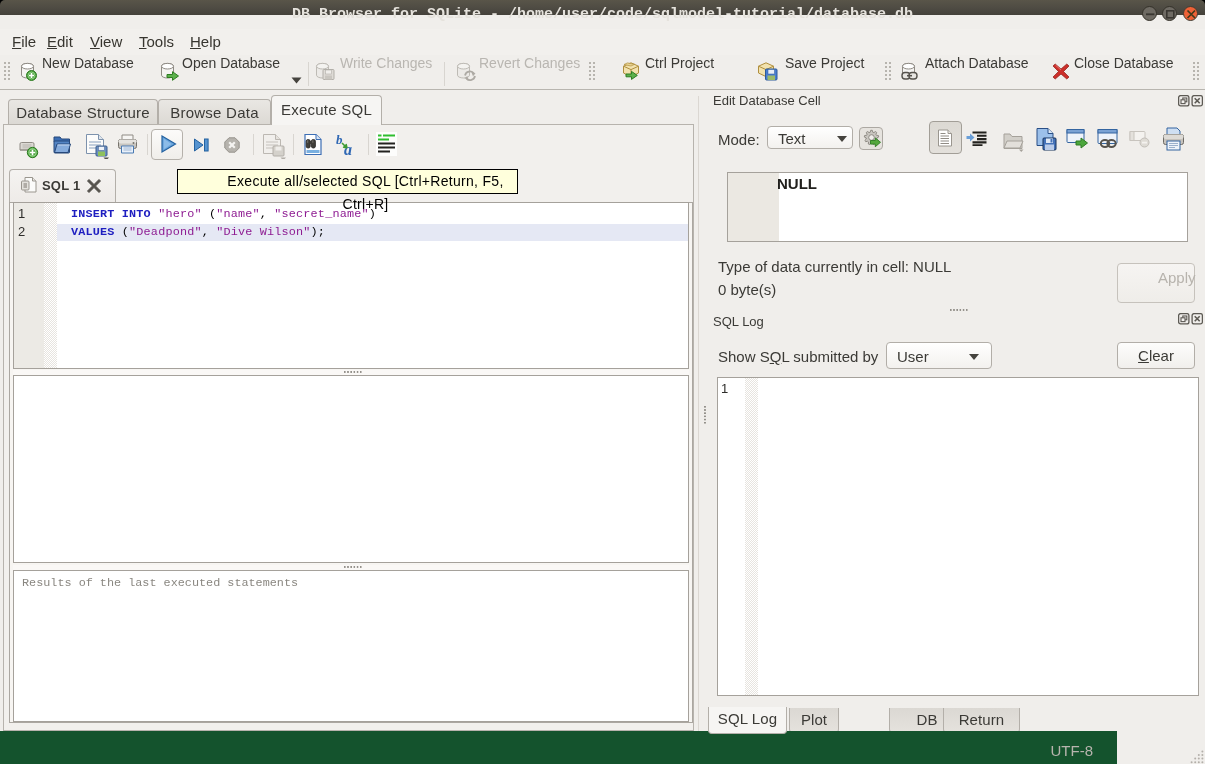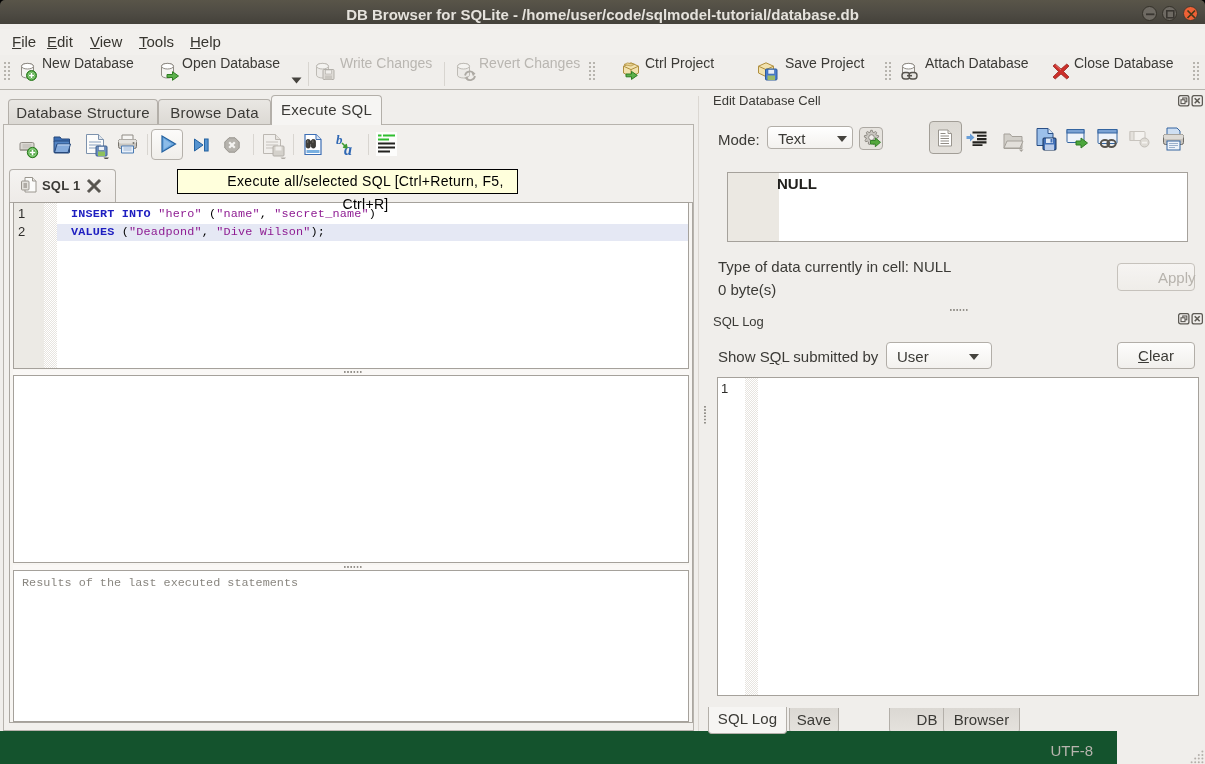--- a/index.html
+++ b/index.html
@@ -3,23 +3,24 @@
 <meta charset="utf-8">
 <style>
 * { margin:0; padding:0; box-sizing:border-box; }
 html,body { width:1205px; height:764px; overflow:hidden; }
 body { font-family:"Liberation Sans", sans-serif; background:#f0eeeb; position:relative; }
 .abs { position:absolute; }
 
 
 #titlebar-bg { position:absolute; left:0; top:0; width:1205px; height:12px; background:#000; }
 #titlebar {
-  position:absolute; left:0; top:0; width:1205px; height:24px;
+  position:absolute; left:0; top:0; width:1205px; height:15px;
   background:linear-gradient(#595549, #4e4b43 55%, #44413a);
   border-radius:5px 5px 0 0;
+  font-family:Liberation Mono, monospace;
 }
 #titlebar .title {
   position:absolute; left:0; right:0; top:6px; text-align:center;
   color:#e5e2dc; font-size:15px; font-weight:bold;
 }
 .winbtn { position:absolute; top:5.5px; width:15px; height:15px; border-radius:50%;
   background:#6e6a63; border:1.5px solid #343129; }
 .winbtn svg { position:absolute; left:0; top:0; }
 #btn-min { left:1142px; }
 #btn-max { left:1162px; }
@@ -440,43 +441,43 @@
 <svg class="abs" style="left:1161px;top:126px" width="25" height="26" viewBox="0 0 25 26">
   <path d="M6 2 h10 l3 3 v4 h-13 z" fill="#cfdff2" stroke="#3465a0"></path>
   <rect x="2.5" y="8.5" width="20" height="10" rx="2" fill="#c6c2bc" stroke="#6e6a64"></rect>
   <rect x="2.5" y="8.5" width="20" height="4.5" rx="2" fill="#dedbd6"></rect>
   <rect x="6" y="15" width="13" height="9" fill="#eef3fa" stroke="#3465a0"></rect>
   <path d="M8 17.5 h9 M8 19.5 h9 M8 21.5 h6" stroke="#9bb0cc"></path>
 </svg>
 
 <label class="rlab" style="left:718px; top:258px;">Type of data currently in cell: NULL</label>
 <label class="rlab" style="left:718px; top:281px;">0 byte(s)</label>
-<div class="btn dis" style="left:1117px; top:263px; width:78px; height:28px; line-height:27px;padding-left:40px;">Apply</div>
+<div class="btn dis" style="left:1117px; top:263px; width:78px; height:40px; line-height:27px;padding-left:40px;">Apply</div>
 
 <div id="nullbox">
   <div class="strip"></div>
   <div class="nulltxt">NULL</div>
 </div>
 
 <label class="rlab" style="left:718px; top:348px;">Show S<u>Q</u>L submitted by</label>
 <div class="combo" style="left:886px; top:342px; width:106px; height:27px;">
   <span style="position:absolute;left:10px;top:5px;">User</span>
   <div class="arrow" style="left:82px; top:11px;"></div>
 </div>
 <div class="btn" style="left:1117px; top:342px; width:78px; height:27px; line-height:26px; color:#3b3a36;"><u>C</u>lear</div>
 
 <div id="logbox">
   <div class="num">1</div>
   <div class="fold"></div>
 </div>
 
 <div class="tab-bot active" style="left:708px; top:707px; width:79px;">SQL Log</div>
-<div class="tab-bot" style="left:789px; top:708px; width:50px;">Save</div>
+<div class="tab-bot" style="left:789px; top:708px; width:50px;">Plot</div>
 <div class="tab-bot" style="left:889px; top:708px; width:76px;">DB Schema</div>
-<div class="tab-bot" style="left:943px; top:708px; width:77px;">Browser</div>
+<div class="tab-bot" style="left:943px; top:708px; width:77px;">Return</div>
 
 <div id="status">
   <div class="enc">UTF-8</div>
   <svg class="abs" style="left:1189px;top:19px" width="16" height="14" viewBox="0 0 16 14">
     <g fill="#b3afa9">
       <circle cx="13.4" cy="1.4" r="1"></circle>
       <circle cx="9.8" cy="5" r="1"></circle>
         <circle cx="13.4" cy="5" r="1"></circle>
       <circle cx="6.2" cy="8.6" r="1"></circle>
         <circle cx="9.8" cy="8.6" r="1"></circle>

